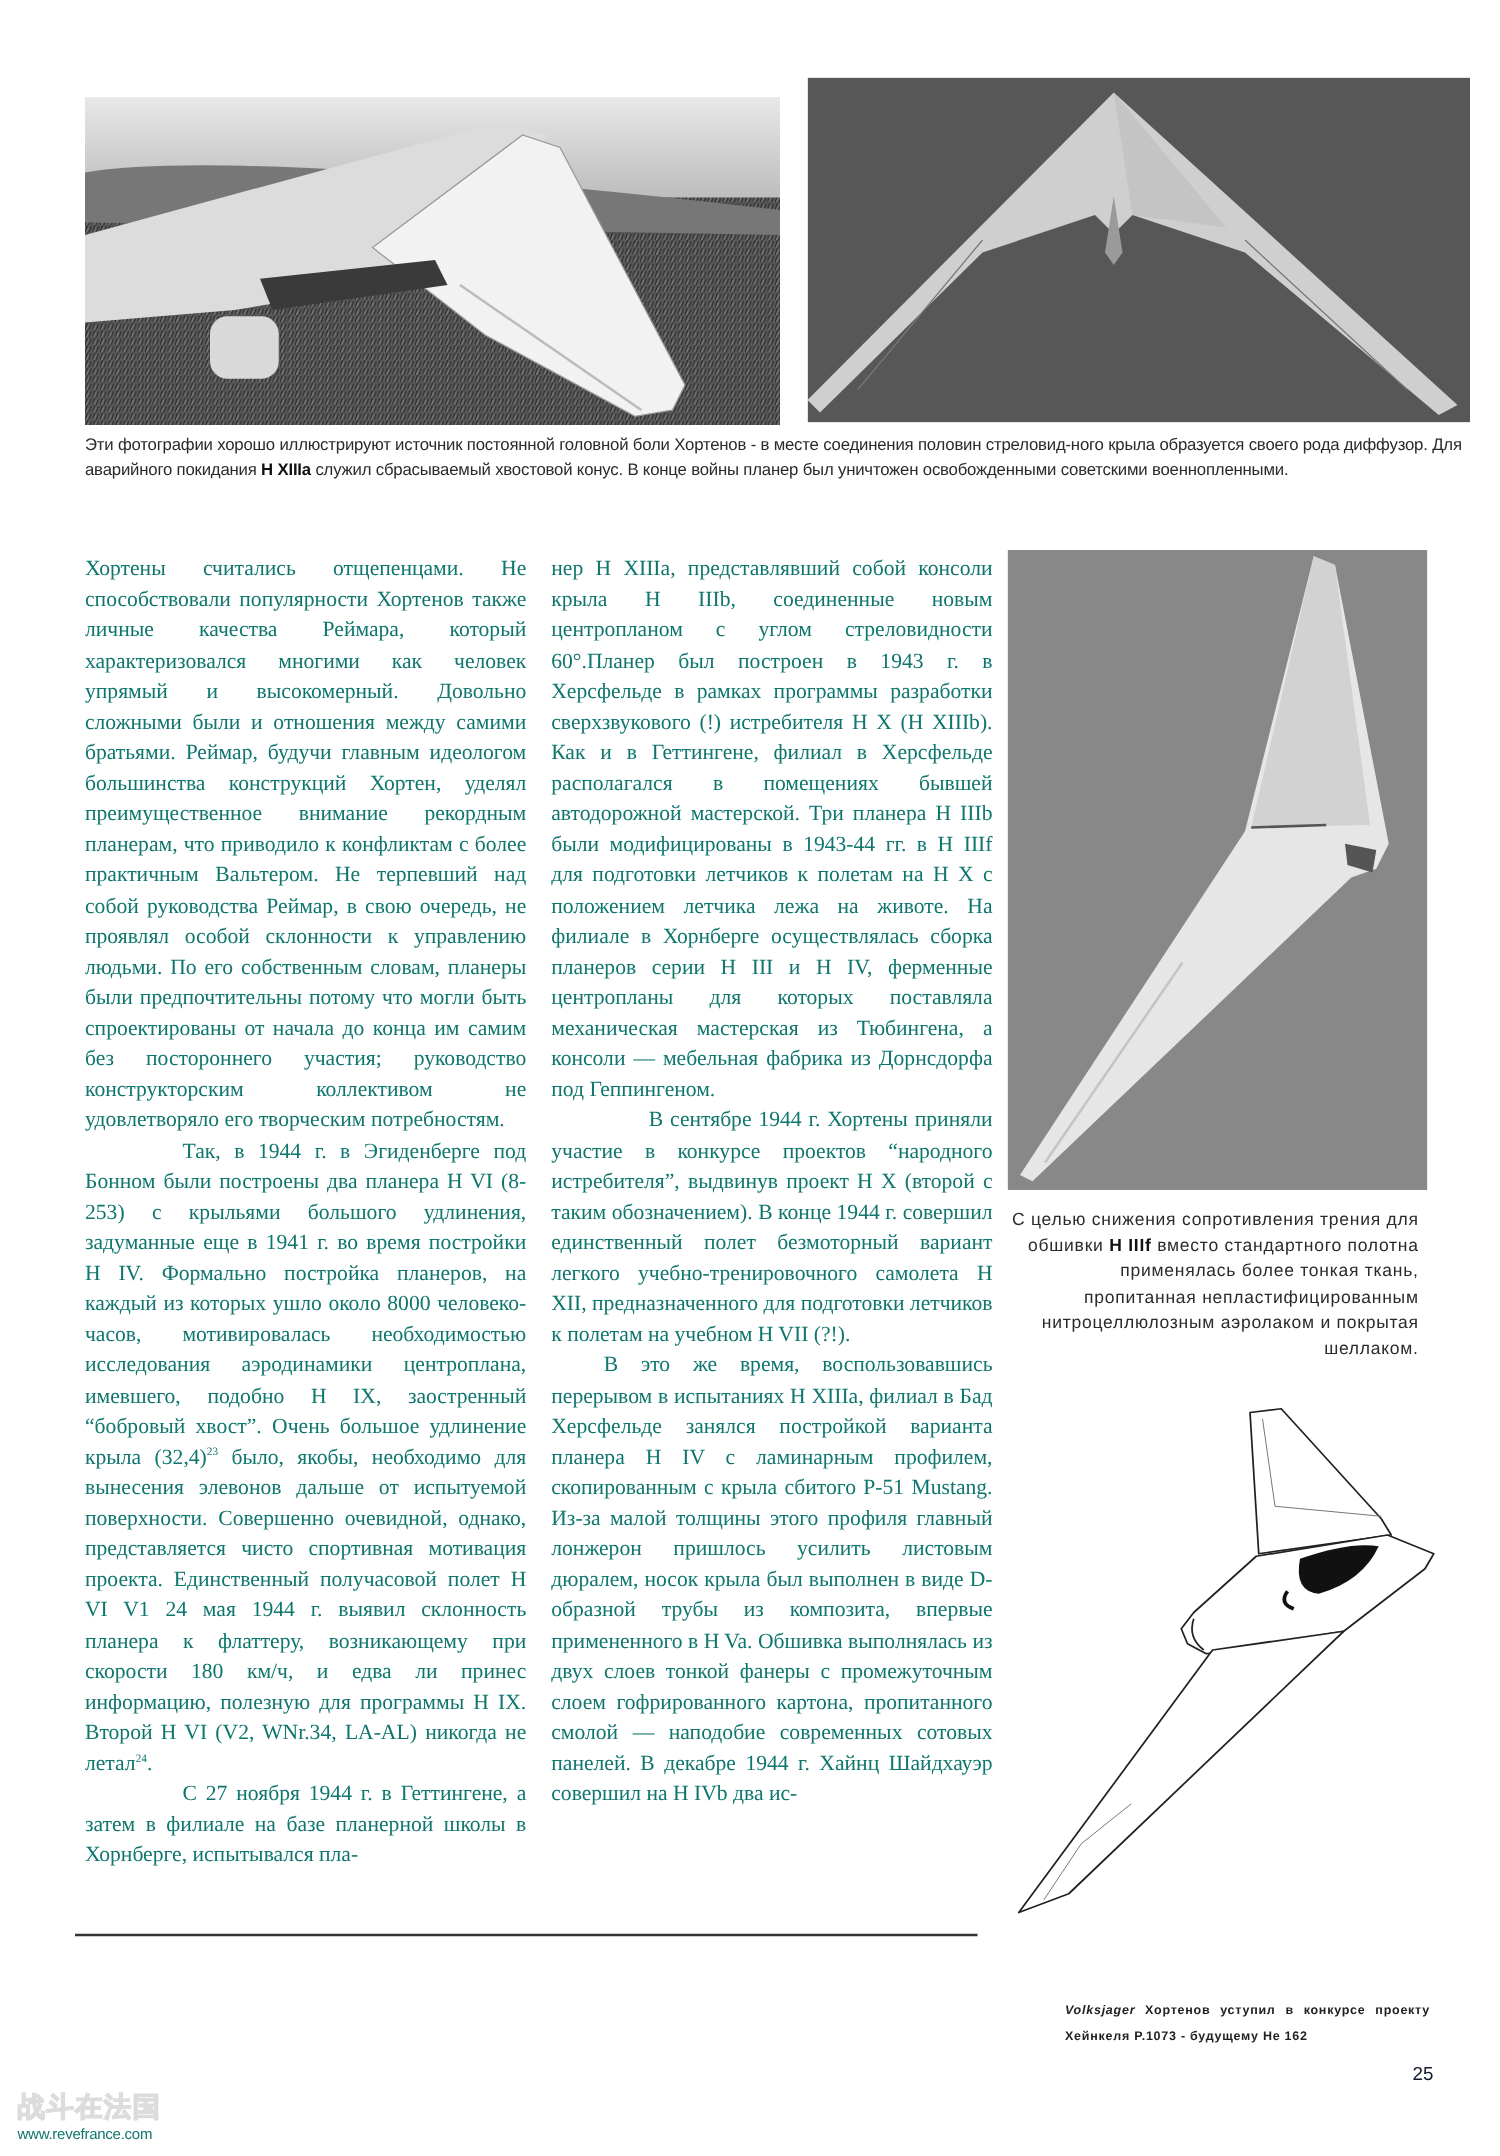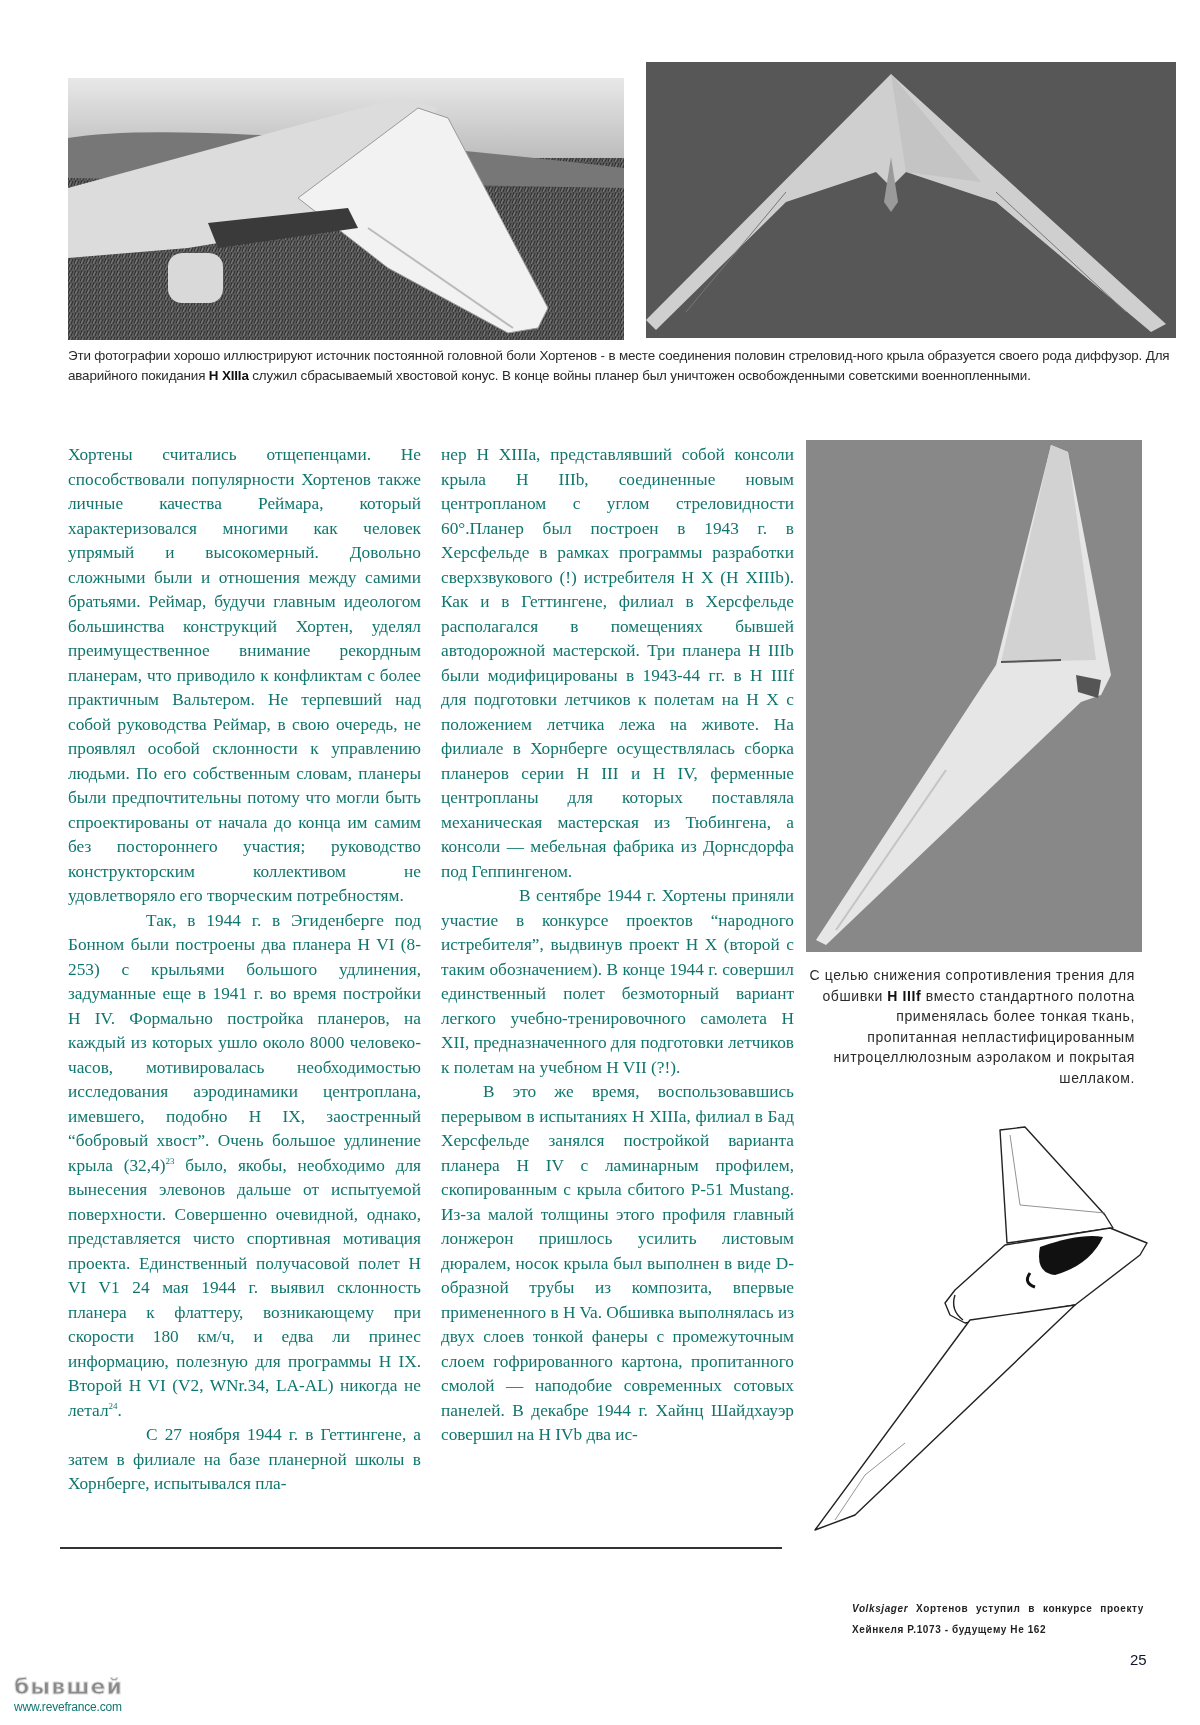--- a/index.html
+++ b/index.html
@@ -170,15 +170,15 @@
 <div id="drawing-caption" class="abs"><i>Volksjager</i><span> Хортенов уступил в конкурсе проекту Хейнкеля P.1073 - будущему He 162</span></div>
 
 <div id="footnote-rule" class="abs"></div>
 
 <div id="footnotes" class="abs">
 </div>
 
 <div id="page-number" class="abs">25</div>
 
 <div id="watermark" class="abs">
-  <div class="wm-cn">бывшей</div>
+  <div class="wm-cn">战斗在法国</div>
   <div class="wm-url">www.revefrance.com</div>
 </div>
 
 </body></html>

